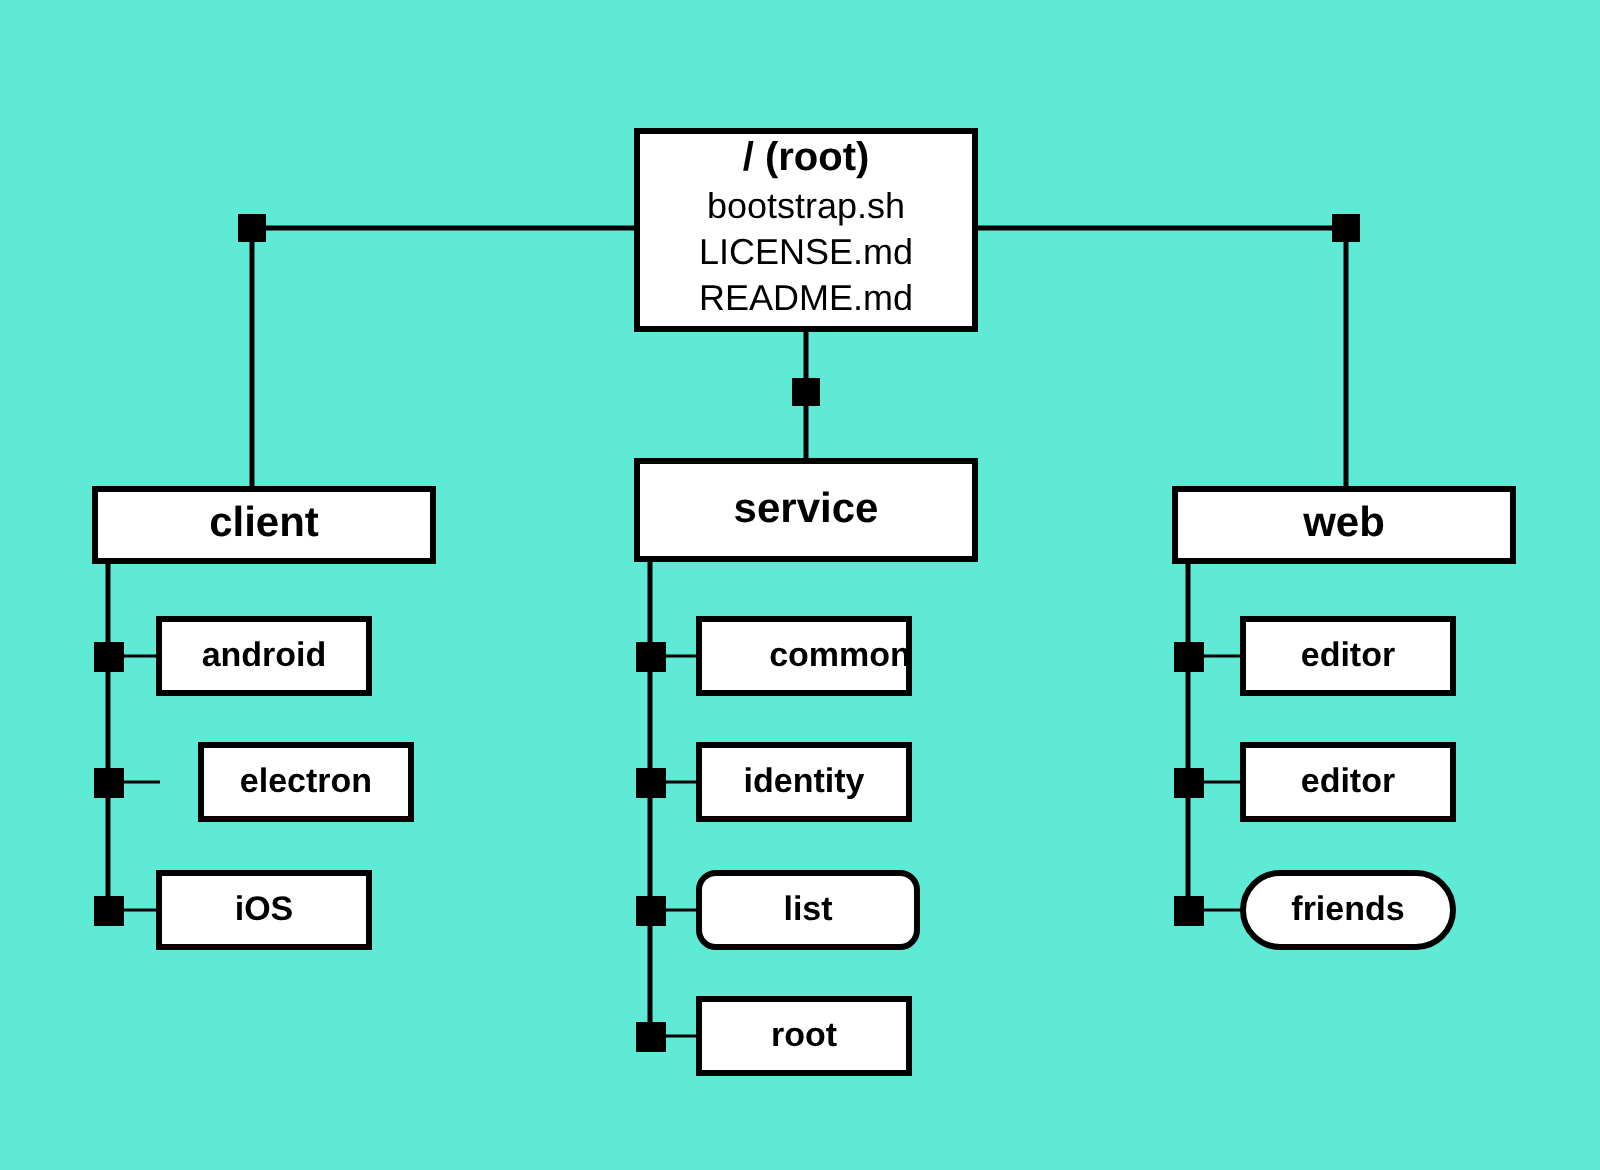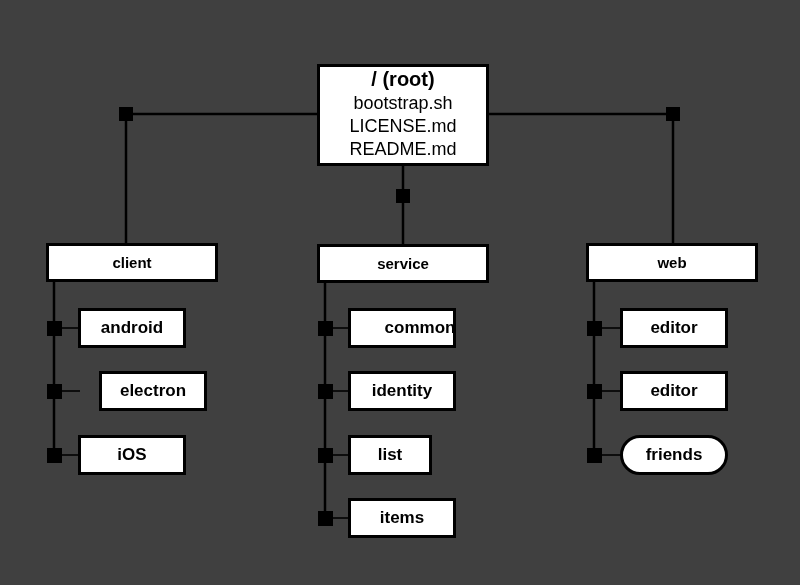--- a/index.html
+++ b/index.html
@@ -9,21 +9,21 @@
     background: #ffffff;
   }
   body {
     font-family: "Liberation Sans", sans-serif;
     -webkit-font-smoothing: antialiased;
   }
   #diagram-root {
     position: relative;
     width: 800px;
     height: 585px;
-    background: #404040;
+    background: #5eead4;
     overflow: hidden;
   }
   svg.diagram-canvas {
     position: absolute;
     left: 0;
     top: 0;
     width: 800px;
     height: 585px;
     display: block;
   }
@@ -49,21 +49,21 @@
     margin-bottom: 2px;
   }
   .root-files {
     font-size: 18px;
     font-weight: normal;
     color: #000000;
     line-height: 1.26;
     white-space: nowrap;
   }
   .group-box .node-title {
-    font-size: 15px;
+    font-size: 21px;
   }
   .leaf-box {
     border-width: 3px;
   }
   .leaf-box .node-title {
     font-size: 17px;
   }
 </style>
 </head>
 <body>
@@ -124,35 +124,35 @@
   <div class="node-box leaf-box" style="left:78px; top:308px; width:108px; height:40px;">
     <div class="node-title">android</div>
   </div>
   <div class="node-box leaf-box" style="left:78px; top:371px; width:108px; height:40px;margin-left:21px;">
     <div class="node-title">electron</div>
   </div>
   <div class="node-box leaf-box" style="left:78px; top:435px; width:108px; height:40px;">
     <div class="node-title">iOS</div>
   </div>
 
-  <div class="node-box group-box" style="left:317px; top:244px; width:172px; height:39px;">
+  <div class="node-box group-box" style="left:317px; top:229px; width:172px; height:52px;">
     <div class="node-title">service</div>
   </div>
 
   <div class="node-box leaf-box" style="left:348px; top:308px; width:108px; height:40px;padding-left:36px;">
     <div class="node-title">common</div>
   </div>
   <div class="node-box leaf-box" style="left:348px; top:371px; width:108px; height:40px;">
     <div class="node-title">identity</div>
   </div>
-  <div class="node-box leaf-box" style="left:348px; top:435px; width:84px; height:40px;">
+  <div class="node-box leaf-box" style="left:348px; top:435px; width:112px; height:40px;border-radius:10px;">
     <div class="node-title">list</div>
   </div>
   <div class="node-box leaf-box" style="left:348px; top:498px; width:108px; height:40px;">
-    <div class="node-title">items</div>
+    <div class="node-title">root</div>
   </div>
 
   <div class="node-box group-box" style="left:586px; top:243px; width:172px; height:39px;">
     <div class="node-title">web</div>
   </div>
 
   <div class="node-box leaf-box" style="left:620px; top:308px; width:108px; height:40px;">
     <div class="node-title">editor</div>
   </div>
   <div class="node-box leaf-box" style="left:620px; top:371px; width:108px; height:40px;">

